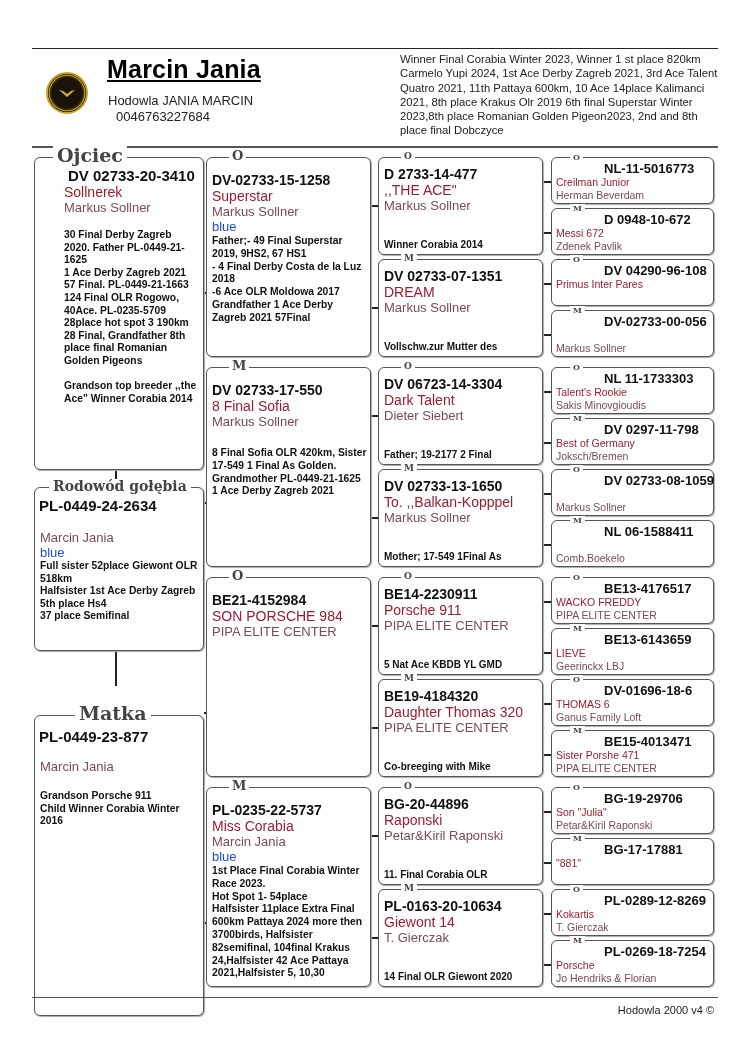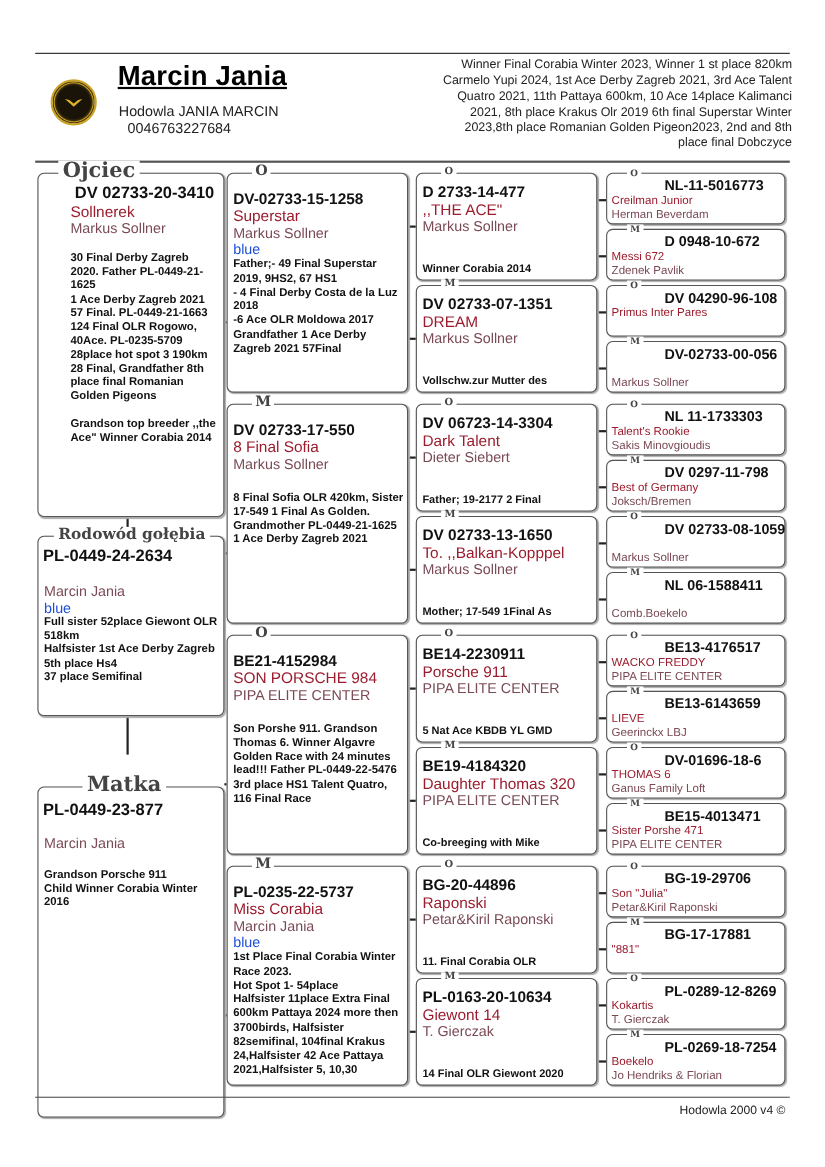--- a/index.html
+++ b/index.html
@@ -12,21 +12,21 @@
   #line-footer { top: 997px; height: 1px; background: #555; }
 
   
   .logo { position: absolute; left: 46px; top: 72px; width: 42px; height: 42px; border-radius: 50%;
           background: radial-gradient(circle at 50% 50%, #1a1408 0%, #1a1408 55%, #3a2d0a 62%, #c9a227 66%, #1a1408 70%, #1a1408 100%);
           border: 2px solid #c9a227; }
   .logo .bird { position: absolute; left: 11px; top: 15px; width: 16px; height: 10px; }
   .breeder-name { position: absolute; left: 107px; top: 55px; font-size: 25px; font-weight: bold; text-decoration: underline; letter-spacing: 0.2px; }
   .loft-name { position: absolute; left: 108px; top: 93px; font-size: 13px; color: #222; }
   .phone { position: absolute; left: 116px; top: 109px; font-size: 13px; color: #222; }
-  .achievements { position: absolute; right: 30px; top: 52px; width: 320px; text-align: right; font-size: 11.3px; line-height: 14.3px; color: #222; }
+  .achievements { position: absolute; right: 30px; top: 52px; width: 320px; text-align: left; font-size: 11.3px; line-height: 14.3px; color: #222; }
 
   
   .box { position: absolute; border: 1.5px solid #555; border-radius: 6px; background: #fff; box-shadow: 1px 1px 1px #aaa; }
   .box .legend { position: absolute; top: -9px; left: 50%; transform: translateX(-50%); background: #fff; padding: 0 3px;
                  font-family: "DejaVu Serif", serif; font-weight: bold; color: #444; white-space: nowrap; line-height: 1; }
   .box .ring { font-weight: bold; color: #111; white-space: nowrap; }
   .box .pname { color: #9b1c2e; white-space: nowrap; }
   .box .owner { color: #7a4a55; white-space: nowrap; }
   .box .color { color: #1d4ed8; }
   .box .notes { font-weight: bold; color: #111; }
@@ -166,21 +166,20 @@
       <div class="ring">DV 02733-17-550</div>
       <div class="pname">8 Final Sofia</div>
       <div class="owner">Markus Sollner</div>
       <div class="notes" style="white-space: pre-line; margin-top: 18px;">8 Final Sofia OLR 420km, Sister 17-549 1 Final As Golden. Grandmother PL-0449-21-1625 1 Ace Derby Zagreb 2021</div>
     </div>
     <div class="box c2" style="top: 577px; height: 200px;">
       <div class="legend">O</div>
       <div class="ring">BE21-4152984</div>
       <div class="pname">SON PORSCHE 984</div>
       <div class="owner">PIPA ELITE CENTER</div>
-      <div class="notes" style="white-space: pre-line; margin-top: 18px;">Son Porshe 911. Grandson Thomas 6. Winner Algavre Golden Race with 24 minutes lead!!! Father PL-0449-22-5476 3rd place HS1 Talent Quatro, 116 Final Race</div>
     </div>
     <div class="box c2" style="top: 787px; height: 200px;">
       <div class="legend">M</div>
       <div class="ring">PL-0235-22-5737</div>
       <div class="pname">Miss Corabia</div>
       <div class="owner">Marcin Jania</div>
       <div class="color">blue</div>
       <div class="notes" style="white-space: pre-line; margin-top: 1px;">1st Place Final  Corabia Winter Race 2023.
 Hot Spot 1- 54place
 Halfsister 11place Extra Final 600km Pattaya 2024 more then 3700birds, Halfsister 82semifinal, 104final Krakus 24,Halfsister 42 Ace Pattaya 2021,Halfsister 5, 10,30</div>
@@ -331,19 +330,19 @@
     </div>
     <div class="box c4" style="top: 889px; height: 47px;">
       <div class="legend">O</div>
       <div class="ring">PL-0289-12-8269</div>
       <div class="pname">Kokartis</div>
       <div class="owner">T. Gierczak</div>
     </div>
     <div class="box c4" style="top: 940px; height: 47px;">
       <div class="legend">M</div>
       <div class="ring">PL-0269-18-7254</div>
-      <div class="pname">Boekelo</div>
+      <div class="pname">Porsche</div>
       <div class="owner">Jo Hendriks &amp; Florian</div>
     </div>
   </div>
 
 <div class="hline" id="line-footer"></div>
 <div class="footer">Hodowla 2000 v4 ©</div>
 
 </body></html>

